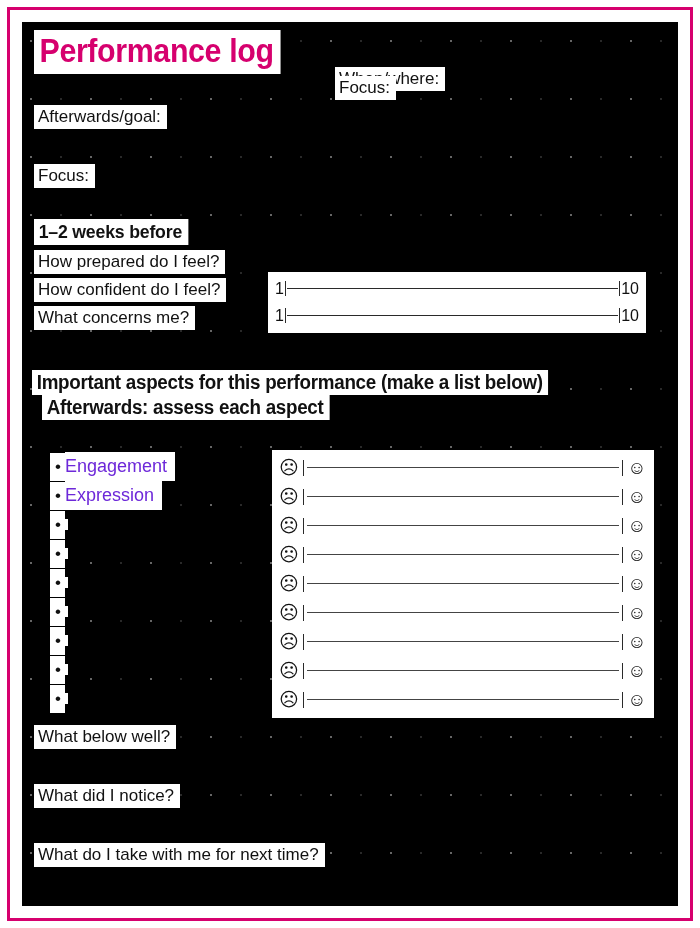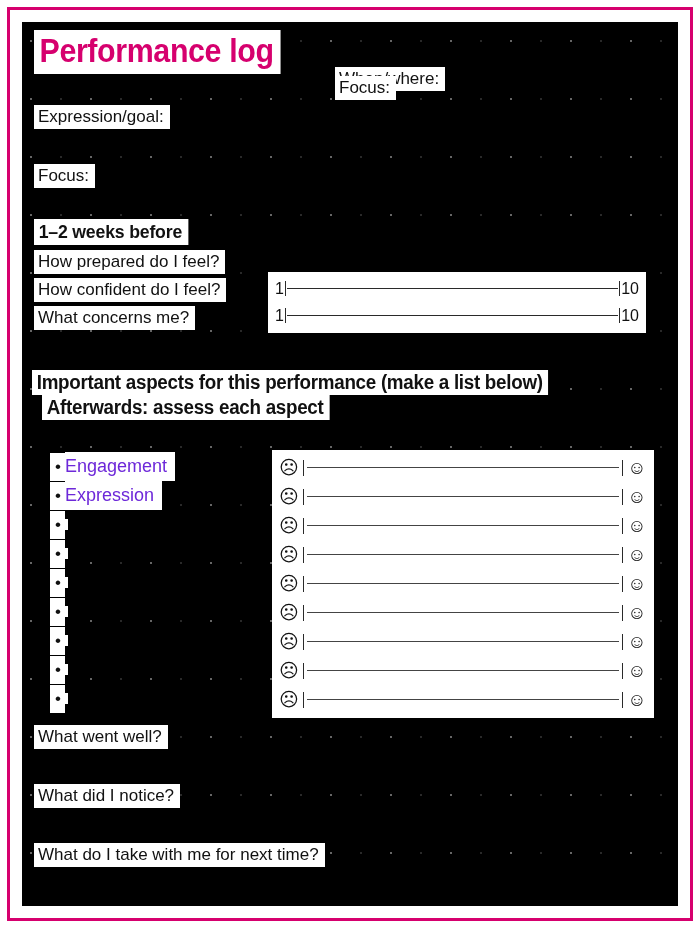--- a/index.html
+++ b/index.html
@@ -211,21 +211,21 @@
 
     <div class="row" style="left:313px; top:25px;margin-top:20px;">
       <span class="tape field">When/where:</span>
     </div>
 
     <div class="row" style="left:313px; top:54px;">
       <span class="tape field">Focus:</span>
     </div>
 
     <div class="row" style="left:12px; top:83px;">
-      <span class="tape field">Expression/goal:</span>
+      <span class="tape field">Afterwards/goal:</span>
     </div>
 
     <div class="row" style="left:12px; top:142px;">
       <span class="tape field">Focus:</span>
     </div>
 
     <div class="row" style="left:12px; top:197px;">
       <span class="tape heading">1–2 weeks before</span>
     </div>
 
@@ -365,21 +365,21 @@
       <div class="smiley-row">
         <span class="face">☹</span>
         <span class="tick"></span>
         <span class="bar"></span>
         <span class="tick"></span>
         <span class="face">☺</span>
       </div>
     </div>
 
     <div class="row" style="left:12px; top:703px;">
-      <span class="tape field">What went well?</span>
+      <span class="tape field">What below well?</span>
     </div>
 
     <div class="row" style="left:12px; top:762px;">
       <span class="tape field">What did I notice?</span>
     </div>
 
     <div class="row" style="left:12px; top:821px;">
       <span class="tape field">What do I take with me for next time?</span>
     </div>
 

